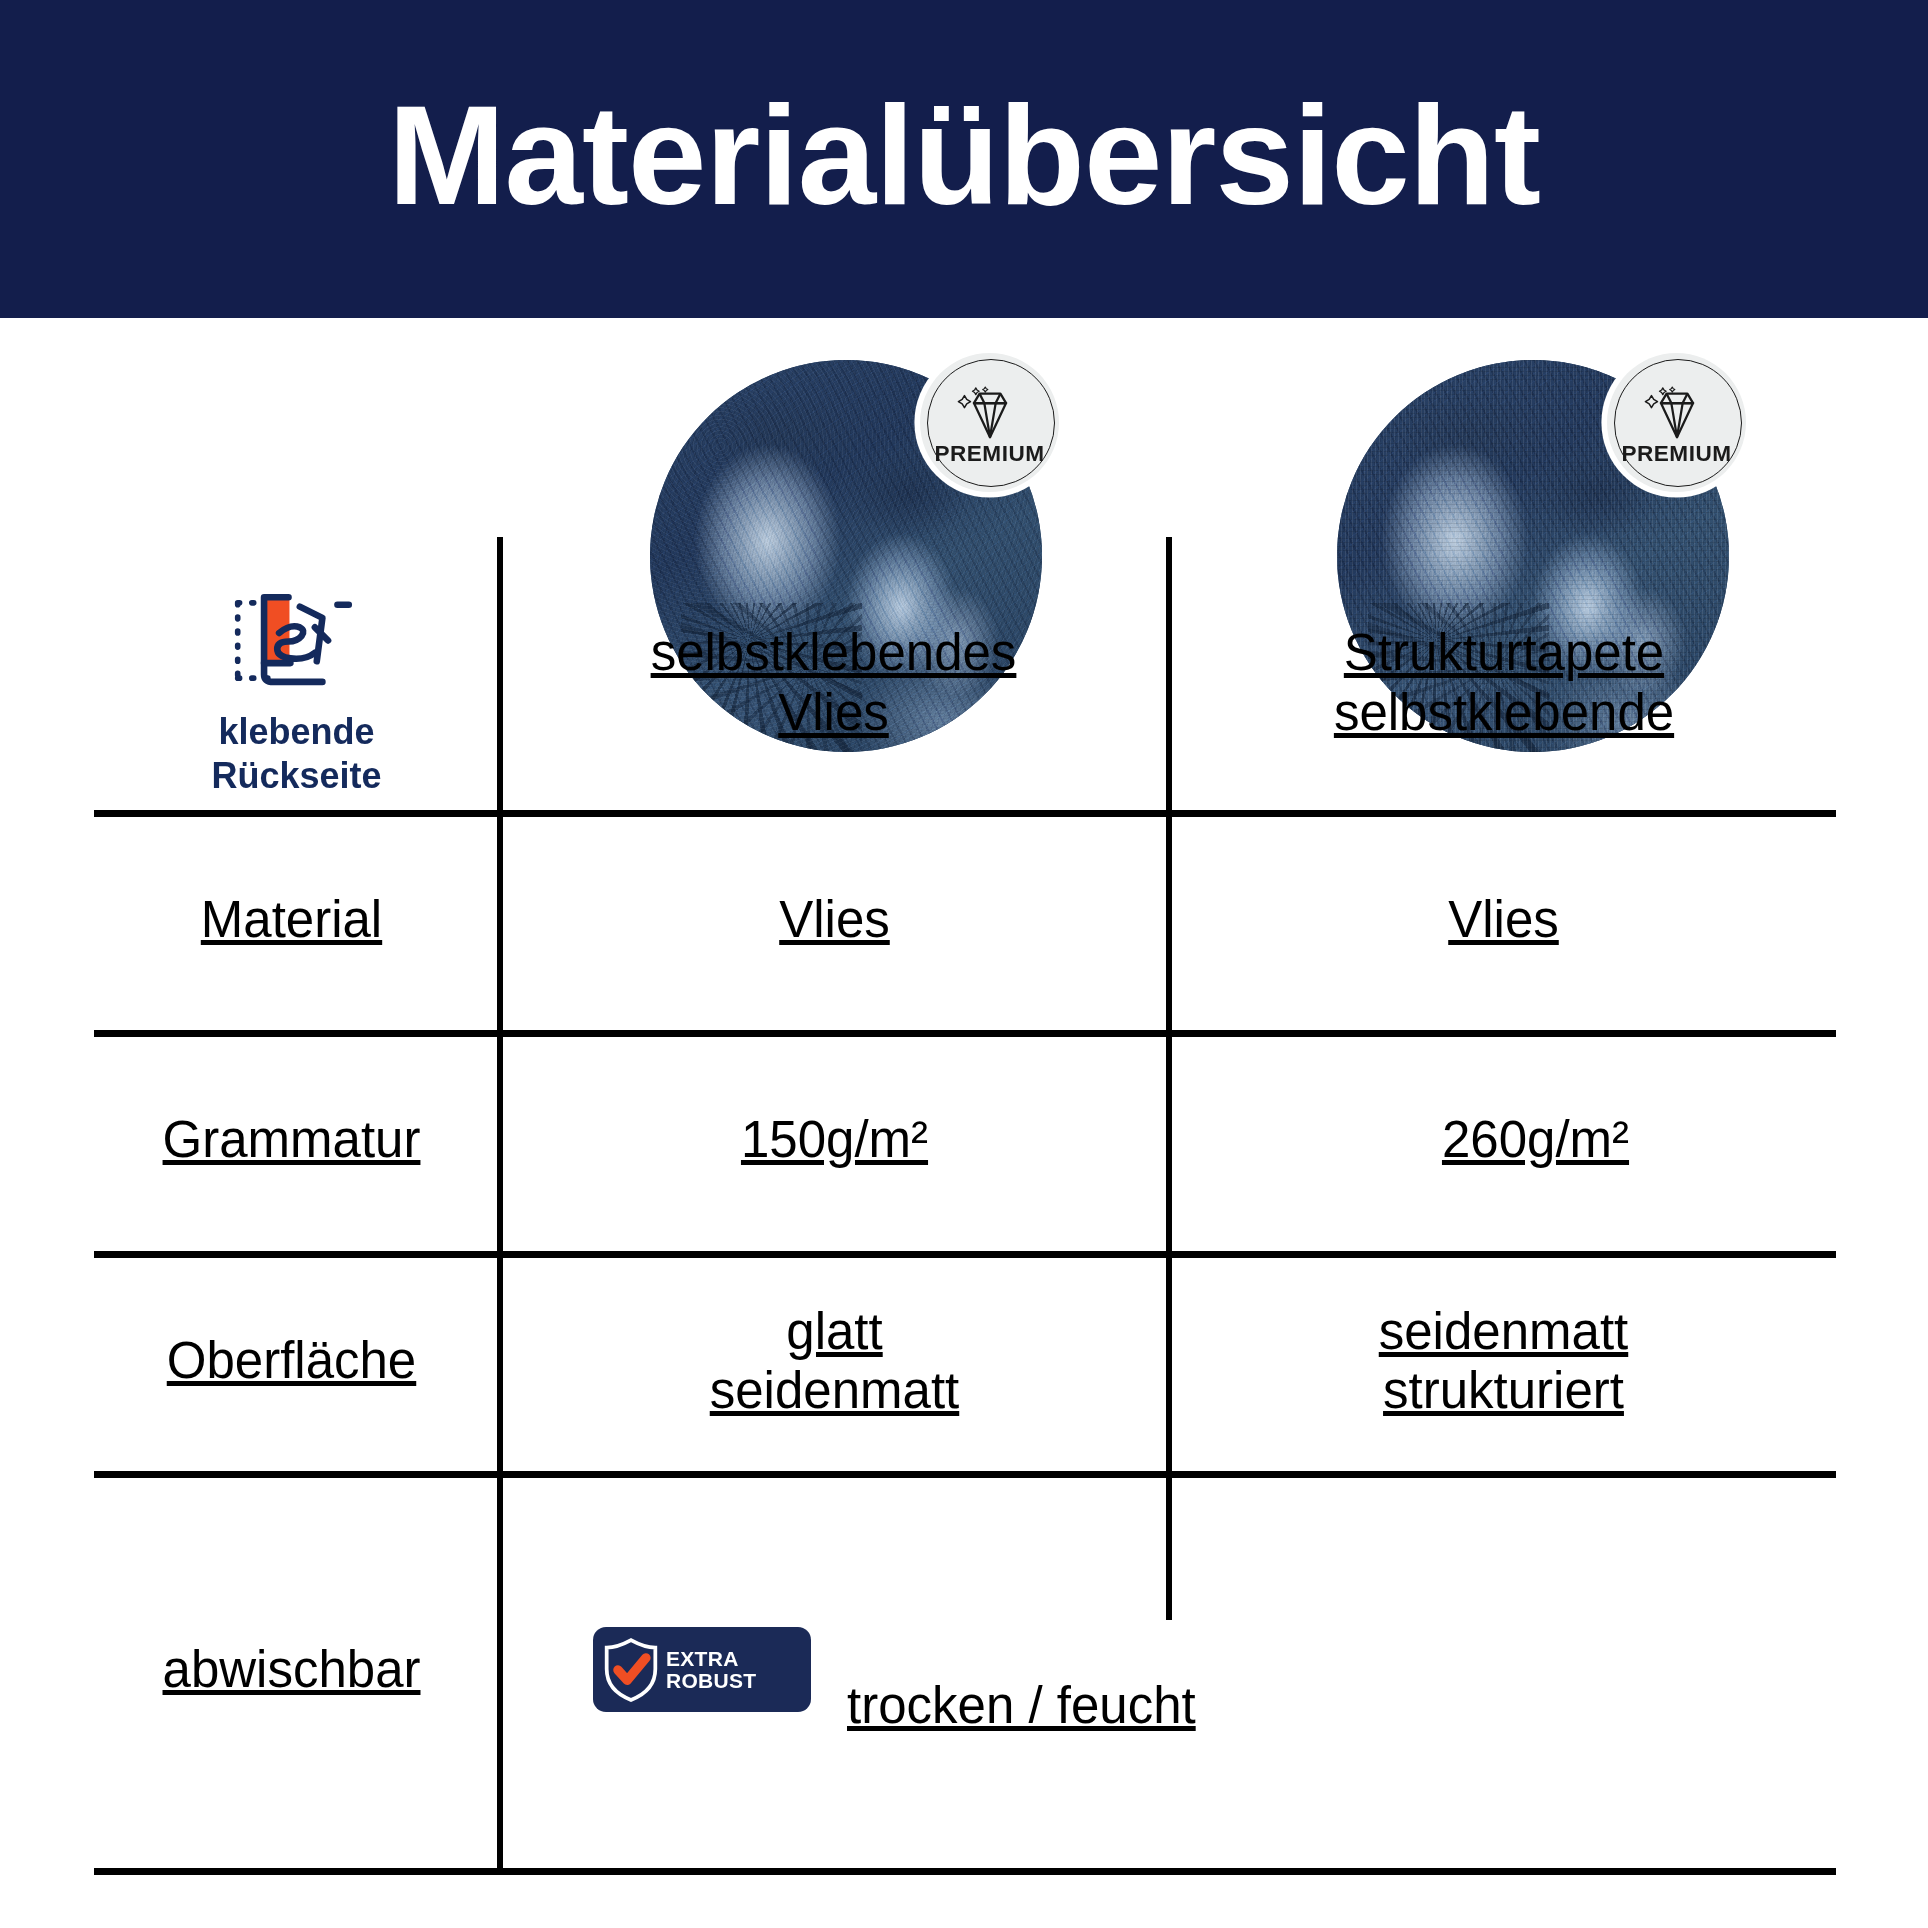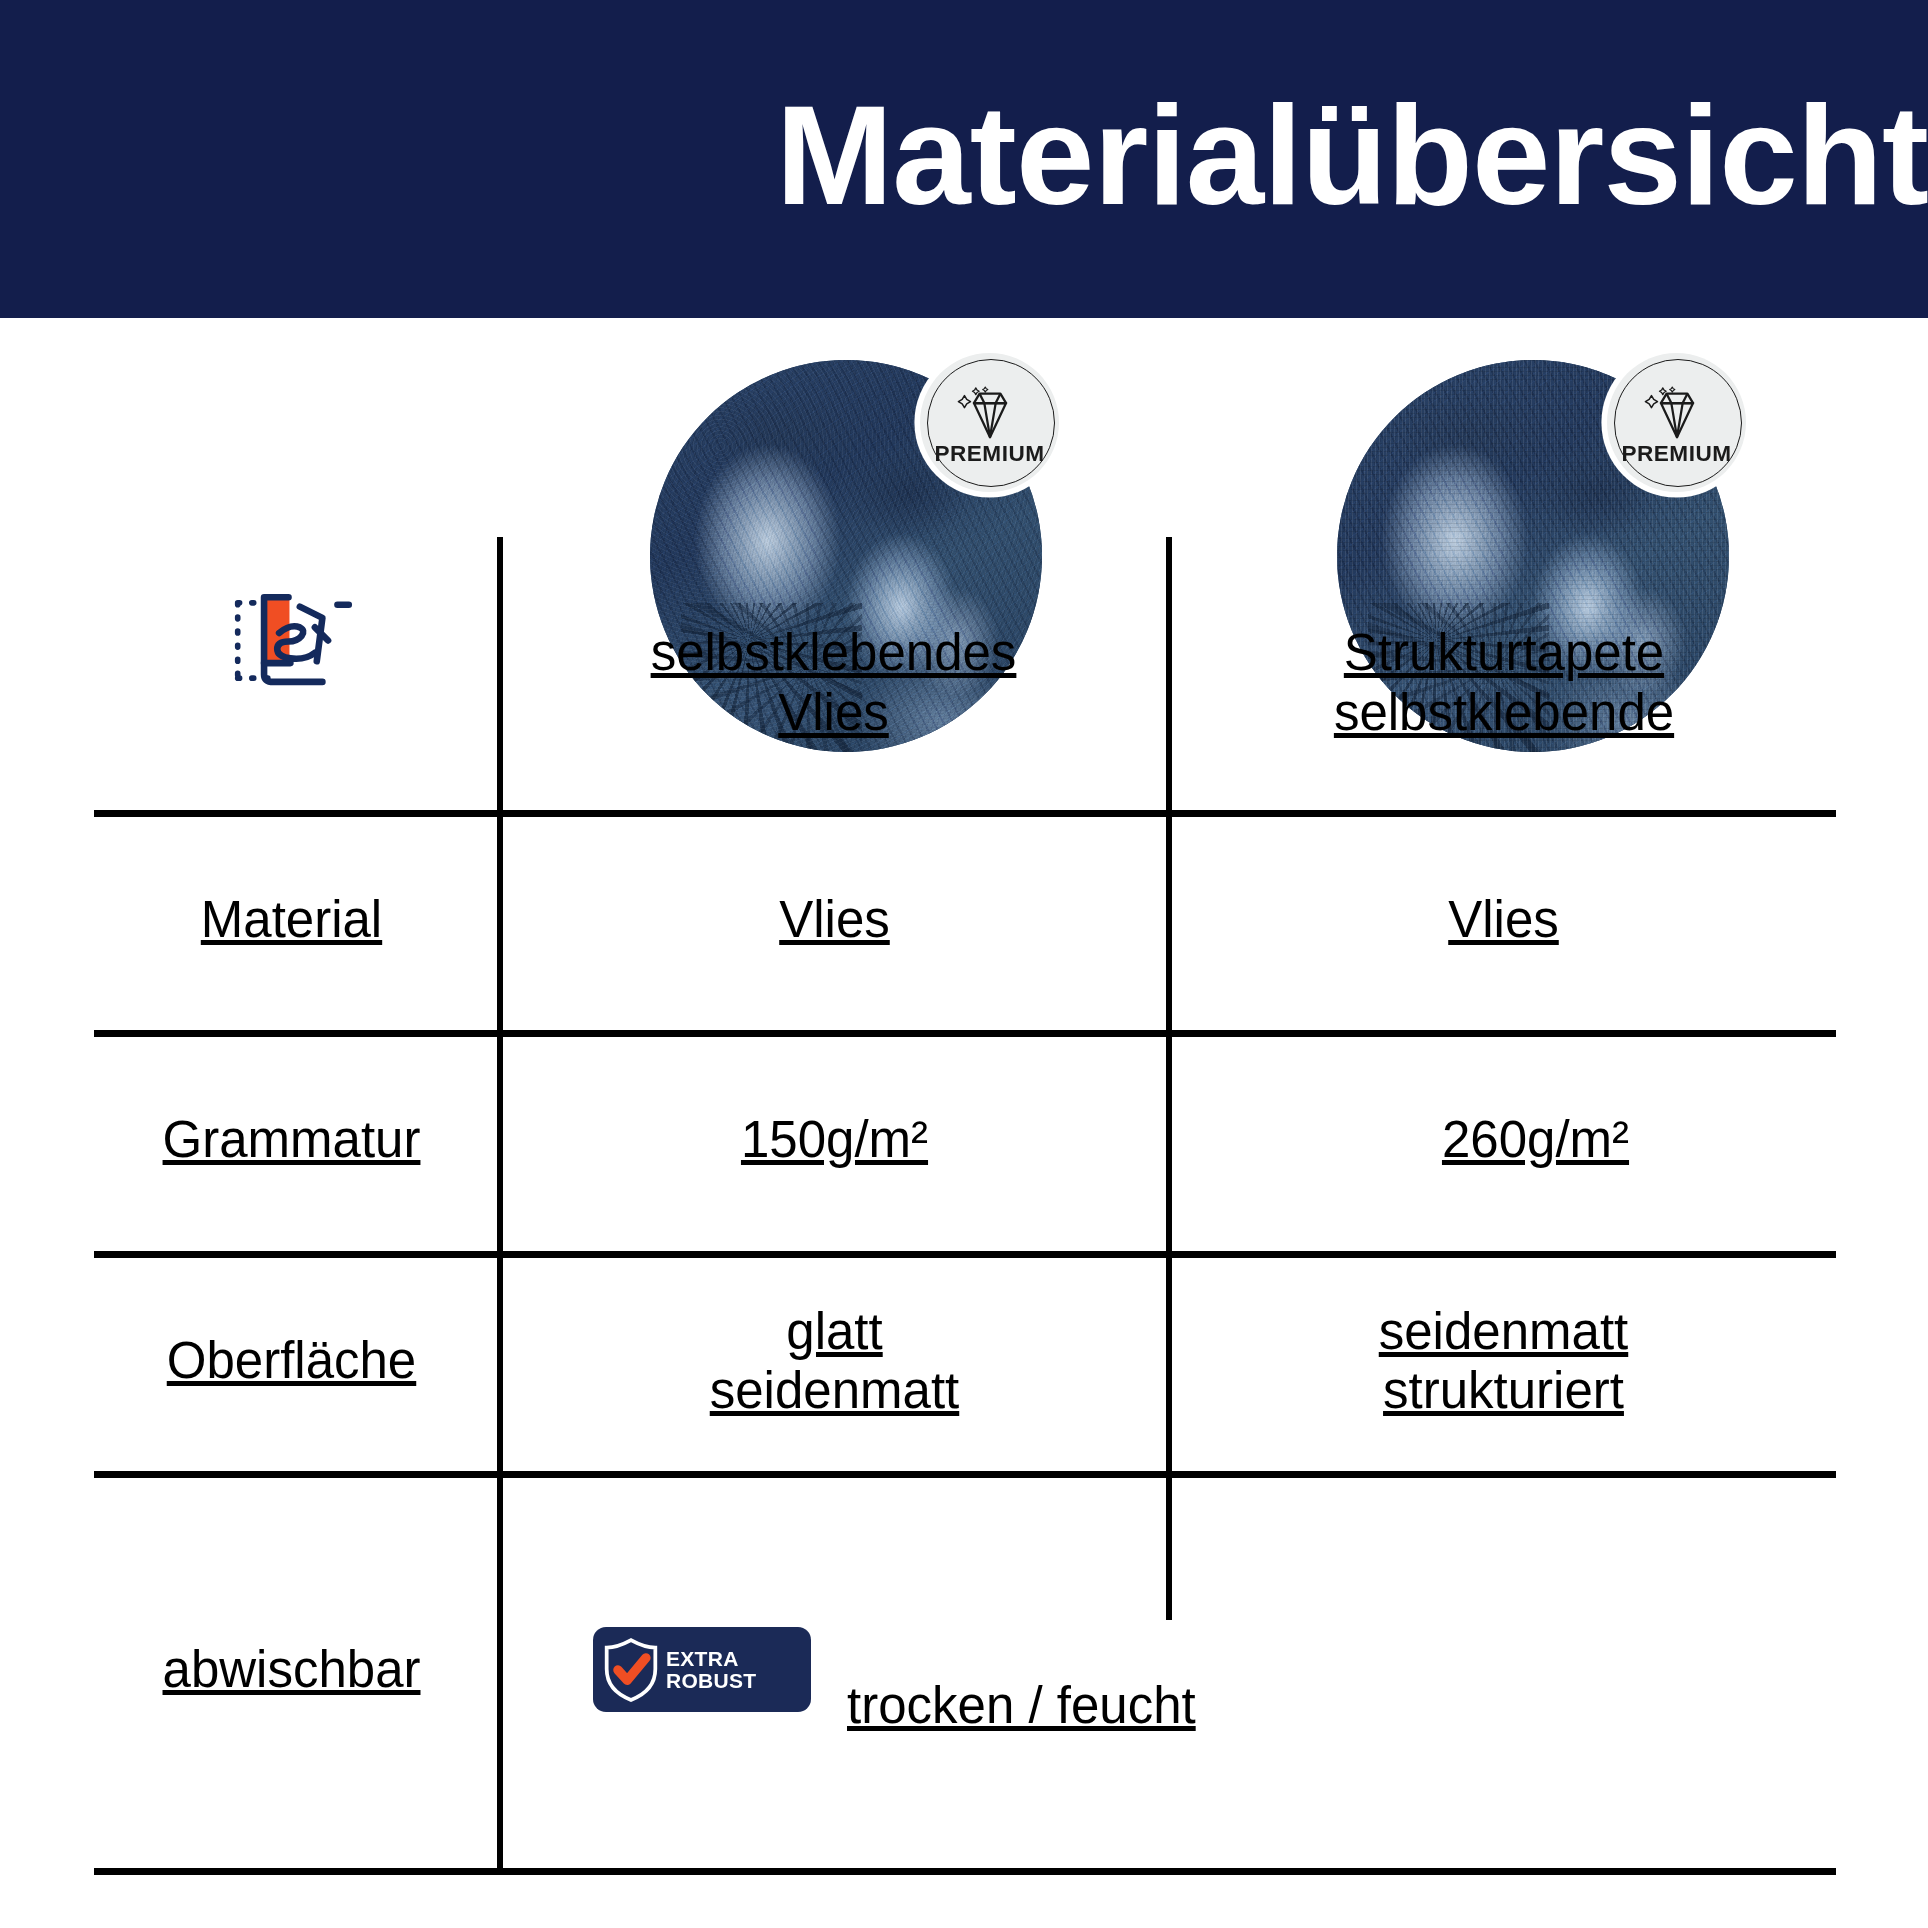--- a/index.html
+++ b/index.html
@@ -8,21 +8,21 @@
     background:#ffffff;
     font-family:"Liberation Sans", sans-serif;
     overflow:hidden;
     position:relative;
   }
 
   
   .header{
     position:absolute;left:0;top:0;width:1928px;height:318px;
     background:#131E4C;
-    display:flex;align-items:center;justify-content:flex-end;
+    display:flex;align-items:center;justify-content:center;
   }
   .header-title{
     color:#ffffff;
     font-size:141px;
     font-weight:bold;
     letter-spacing:-0.9px;
     line-height:1;
     margin-top:-7.5px;
   }
 
@@ -209,20 +209,24 @@
 
         <path d="M50 14 H76 M50 14 V96 Q50 104 60 104 H112" stroke="#142A5C" stroke-width="7" stroke-linecap="round" stroke-linejoin="round" fill="none"></path>
         <path d="M50 84 H78" stroke="#142A5C" stroke-width="7" stroke-linecap="round"></path>
 
         <path d="M66 52 q12 -10 22 -6 q6 3 2 9 q-5 6 -14 6 q-12 0 -12 8 q0 8 14 10 q16 2 26 -6" stroke="#142A5C" stroke-width="7" stroke-linecap="round" stroke-linejoin="round" fill="none"></path>
         <path d="M88 24 L112 36 L106 82" stroke="#142A5C" stroke-width="7" stroke-linecap="round" stroke-linejoin="round" fill="none"></path>
         <path d="M104 46 L118 60" stroke="#142A5C" stroke-width="7" stroke-linecap="round"></path>
         <path d="M128 22 H140" stroke="#142A5C" stroke-width="7" stroke-linecap="round"></path>
       </svg>
     </div>
+    <div class="backing-text">
+      <div>klebende</div>
+      <div>Rückseite</div>
+    </div>
   </div>
 
   <div class="cell" style="left:405px;top:-217px;width:669px;height:179px;flex-direction:column;">
     <div>selbstklebendes</div>
     <div>Vlies</div>
   </div>
   <div class="cell" style="left:1078px;top:-217px;width:664px;height:179px;flex-direction:column;">
     <div>Strukturtapete</div>
     <div>selbstklebende</div>
   </div>

